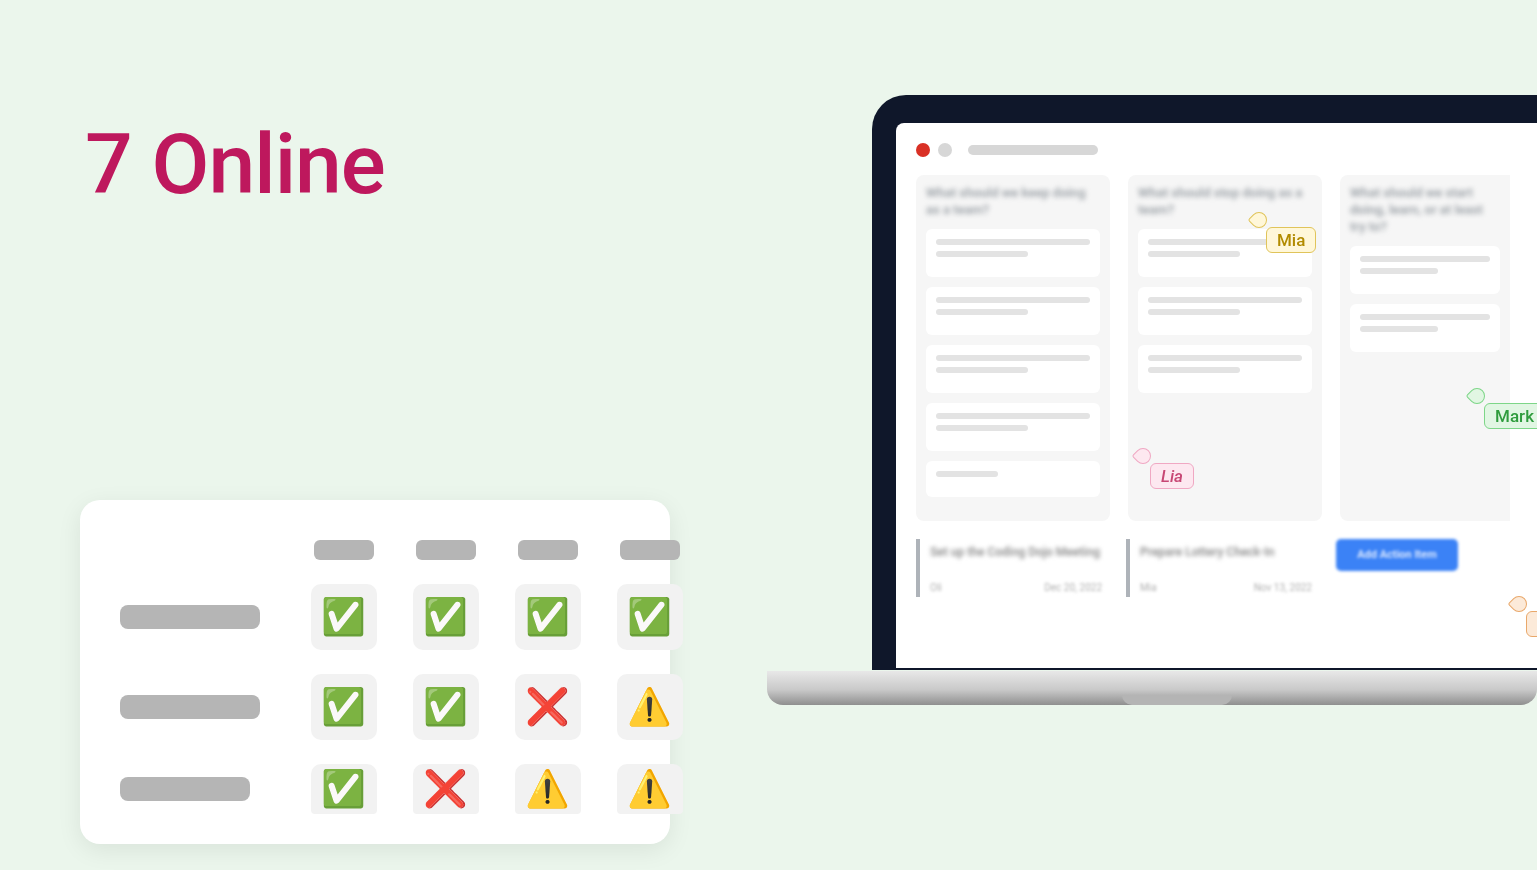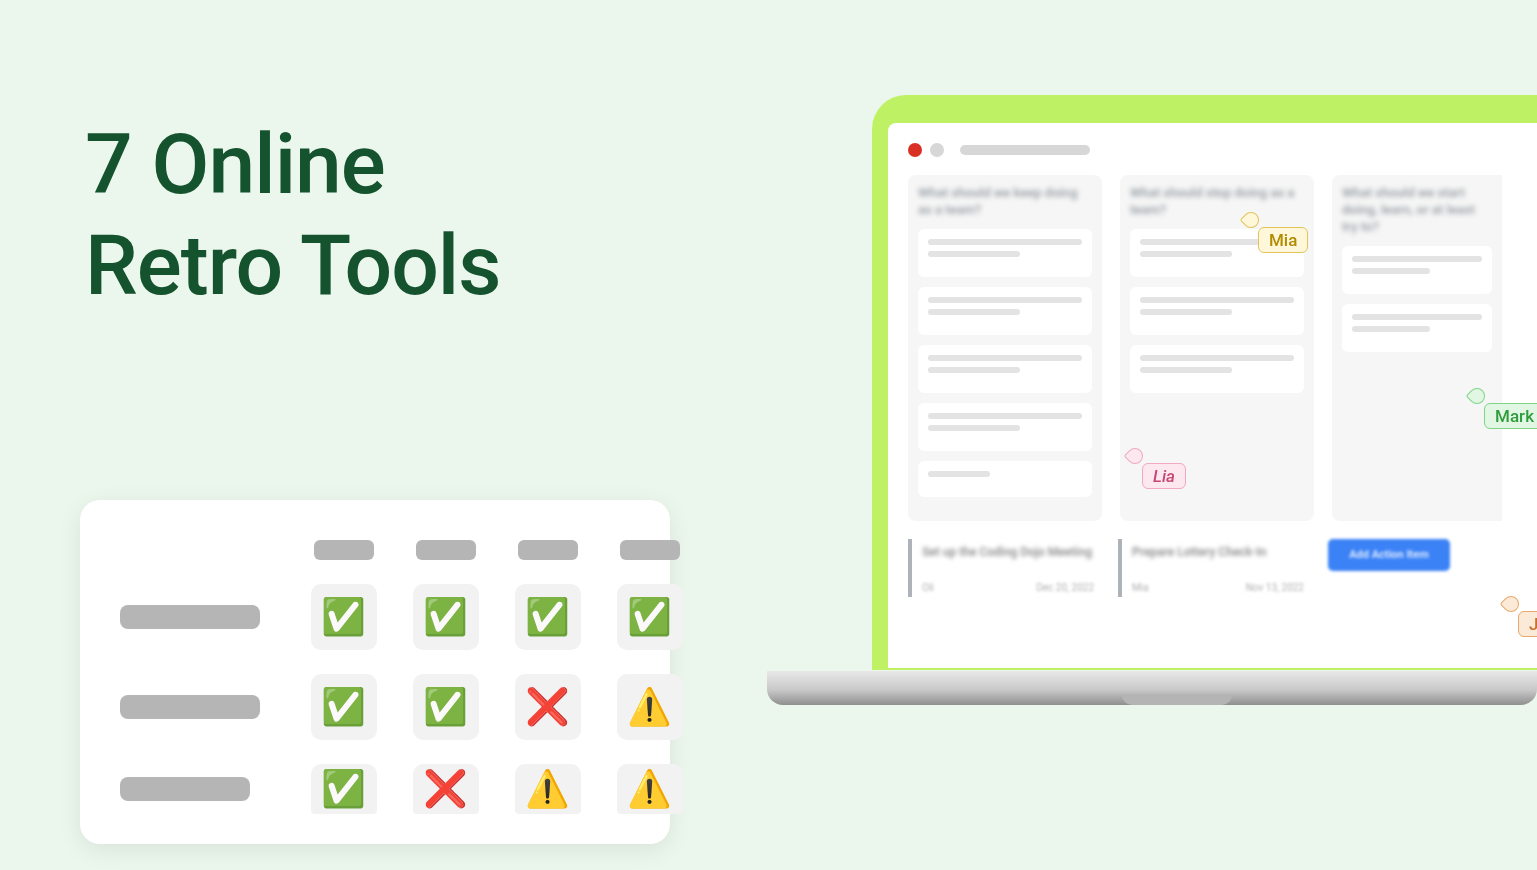--- a/index.html
+++ b/index.html
@@ -10,21 +10,21 @@
     height: 870px;
     overflow: hidden;
     position: relative;
   }
   .title {
     position: absolute;
     left: 85px;
     top: 115px;
     font-size: 84px;
     font-weight: 500;
-    color: #14532d;
+    color: #be185d;
     line-height: 1.2;
     letter-spacing: -1px;
   }
   
   .table-card {
     position: absolute;
     left: 80px;
     top: 500px;
     width: 590px;
     background: #fff;
@@ -60,23 +60,23 @@
     top: 95px;
     width: 770px;
     height: 620px;
   }
   .laptop-bezel {
     position: absolute;
     left: 105px;
     top: 0;
     width: 665px;
     height: 575px;
-    background: #bef264;
+    background: #0f172a;
     border-radius: 34px 0 0 0;
-    padding: 28px 0 0 16px;
+    padding: 28px 0 0 24px;
   }
   .laptop-screen {
     width: 100%;
     height: 545px;
     background: #fff;
     border-radius: 8px 0 0 0;
     padding: 20px 0 16px 20px;
     overflow: hidden;
     position: relative;
   }
@@ -175,21 +175,20 @@
     align-items: center;
     justify-content: center;
     filter: blur(1.6px);
   }
 </style>
 </head>
 <body>
 
 <div class="title">
   <span>7 Online</span><br>
-  <span>Retro Tools</span>
 </div>
 
 <div class="table-card">
   <div class="table-grid">
     <div></div>
     <div class="hdr-cell"></div>
     <div class="hdr-cell"></div>
     <div class="hdr-cell"></div>
     <div class="hdr-cell"></div>
 

